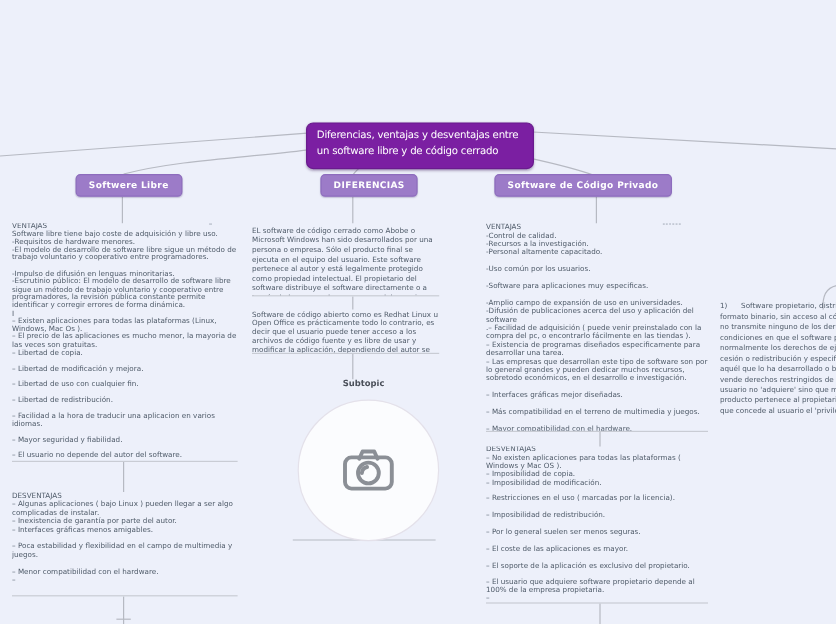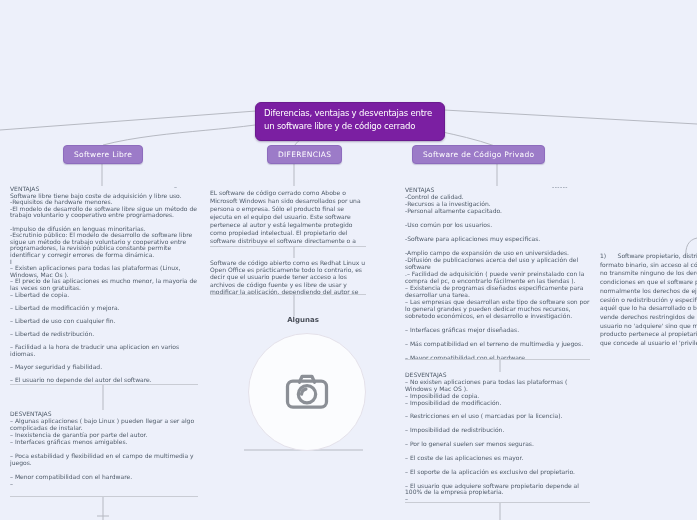--- a/index.html
+++ b/index.html
@@ -14,21 +14,21 @@
   .central-node{
     position:absolute;left:255px;top:78px;width:190px;height:39px;box-sizing:border-box;
     background:#7b1fa2;border:1px solid #6a1b8e;border-radius:6px;
     color:#ffffff;font-size:8.5px;line-height:1.55;letter-spacing:-0.2px;
     padding:4px 8px;white-space:pre-line;overflow:hidden;
     box-shadow:0 1px 2px rgba(60,30,90,.35);cursor:pointer;margin-top:24px;
   }
   .child-node{
     position:absolute;top:145px;height:19px;box-sizing:border-box;
     background:#9c7bc8;border:1px solid #8d6cbd;border-radius:4px;
-    color:#ffffff;font-size:7.5px;font-weight:400;letter-spacing:.3px;
+    color:#ffffff;font-size:7.5px;font-weight:700;letter-spacing:.3px;
     padding:4px 10px 0 10px;white-space:nowrap;
     box-shadow:0 1px 1px rgba(80,60,120,.25);cursor:pointer;
   }
   .node-libre{left:63px;}
   .node-dif{left:267px;}
   .node-priv{left:412px;}
 
   .text-block{
     position:absolute;box-sizing:border-box;overflow:hidden;
     color:#4e5a68;font-size:6px;
@@ -126,21 +126,21 @@
 – Inexistencia de garantía por parte del autor.
 – Interfaces gráficas menos amigables.
 
 – Poca estabilidad y flexibilidad en el campo de multimedia y juegos.
 
 – Menor compatibilidad con el hardware.
 –</div>
 
 <div class="text-block blk-dif-1">EL software de código cerrado como Abobe o Microsoft Windows han sido desarrollados por una persona o empresa. Sólo el producto final se ejecuta en el equipo del usuario. Este software pertenece al autor y está legalmente protegido como propiedad intelectual. El propietario del software distribuye el software directamente o a través de los proveedores para uso del usuario final.</div>
 <div class="text-block blk-dif-2">Software de código abierto como es Redhat Linux u Open Office es prácticamente todo lo contrario, es decir que el usuario puede tener acceso a los archivos de código fuente y es libre de usar y modificar la aplicación, dependiendo del autor se deberán respetar las condiciones de distribución</div>
-<div class="subtopic-label">Algunas</div>
+<div class="subtopic-label">Subtopic</div>
 <div class="subtopic-circle">
   <svg class="camera" viewBox="0 0 48 48">
     <path d="M17 15 L 19.5 9.5 L 28.5 9.5 L 31 15"></path>
     <rect x="6" y="14" width="36" height="24" rx="5"></rect>
     <circle cx="24" cy="26" r="8"></circle>
     <path d="M19 26 a 5 5 0 0 1 4 -4.6"></path>
   </svg>
 </div>
 
 <div class="text-block blk-priv-vent">VENTAJAS

